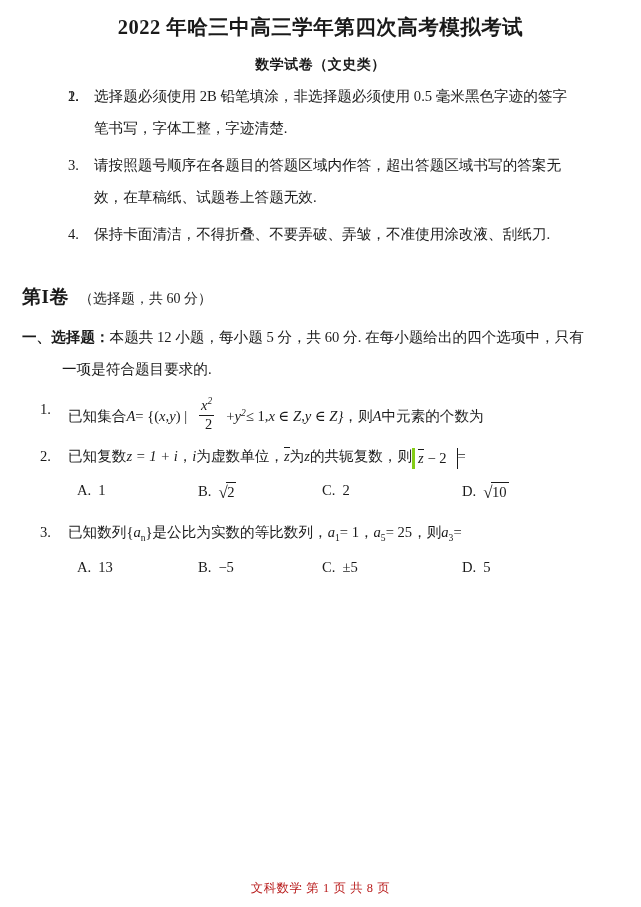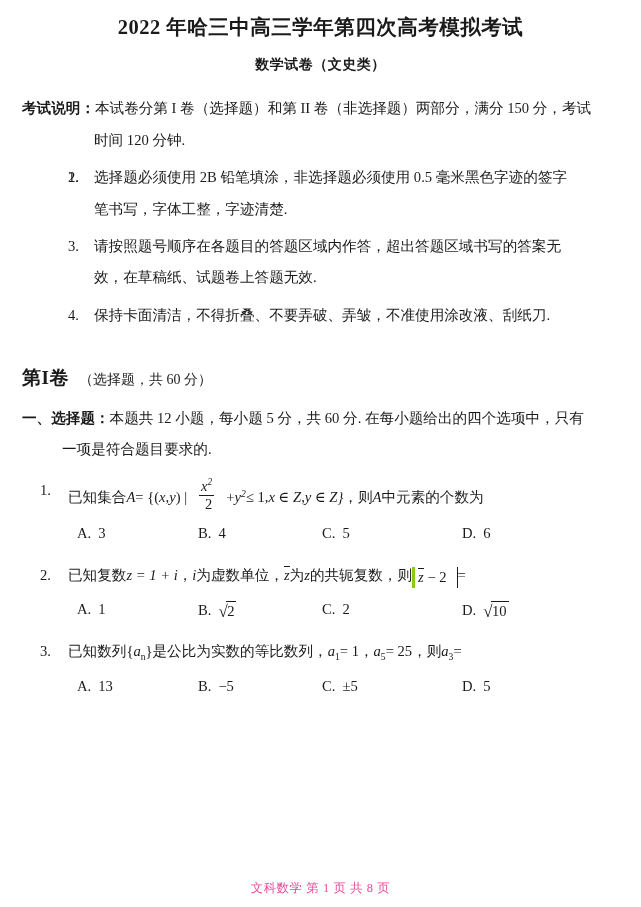--- a/index.html
+++ b/index.html
@@ -199,36 +199,32 @@
   }
 
   
   .footer {
     position: absolute;
     left: 0;
     right: 0;
     bottom: 22px;
     text-align: center;
     font-size: 12.4px;
-    color: #ec4899;
+    color: #b91c1c;
     letter-spacing: 0.6px;
   }
 </style>
 </head>
 <body>
 
 <div class="page">
 
   <div class="title-main">2022 年哈三中高三学年第四次高考模拟考试</div>
   <div class="title-sub">数学试卷（文史类）</div>
 
-  <div class="notice">
-    <span class="notice-label">考试说明：</span><span class="notice-body">本试卷分第 I 卷（选择题）和第 II 卷（非选择题）两部分，满分 150 分，考试</span>
-    <span class="notice-cont">时间 120 分钟.</span>
-  </div>
 
   <ul class="inst-list">
     <li class="inst-item">
       <span class="inst-num">1.</span>
     </li>
     <li class="inst-item">
       <span class="inst-num">2.</span>
       <span>选择题必须使用 2B 铅笔填涂，非选择题必须使用 0.5 毫米黑色字迹的签字</span>
       <span style="display:block">笔书写，字体工整，字迹清楚.</span>
     </li>
@@ -249,26 +245,20 @@
 
   <div class="part-dir">
     <span class="pd-label">一、选择题：</span><span>本题共 12 小题，每小题 5 分，共 60 分. 在每小题给出的四个选项中，只有</span>
     <span class="pd-cont">一项是符合题目要求的.</span>
   </div>
 
   <div class="q-block">
     <div class="q-stem">
       <span class="q-num">1.</span>
       <span>已知集合</span><span class="mi">A</span><span class="mn">= {(</span><span class="mi">x</span><span class="mn">,</span><span class="mi">y</span><span class="mn">) |</span><span class="frac"><span class="num"><span class="mi">x</span><sup class="exp">2</sup></span><span class="den mn">2</span></span><span class="mn">+</span><span class="mi">y</span><sup class="exp">2</sup><span class="mn">≤ 1,</span><span class="mi">x ∈ Z</span><span class="mn">,</span><span class="mi">y ∈ Z}</span><span>，则</span><span class="mi">A</span><span>中元素的个数为</span>
-    </div>
-    <div class="q-options">
-      <span class="opt opt-a"><span class="opt-label">A.</span><span>3</span></span>
-      <span class="opt opt-b"><span class="opt-label">B.</span><span>4</span></span>
-      <span class="opt opt-c"><span class="opt-label">C.</span><span>5</span></span>
-      <span class="opt opt-d"><span class="opt-label">D.</span><span>6</span></span>
     </div>
   </div>
 
   <div class="q-block">
     <div class="q-stem">
       <span class="q-num">2.</span>
       <span>已知复数</span><span class="mi">z = 1 + i</span><span>，</span><span class="mi">i</span><span>为虚数单位，</span><span class="ovl mi">z</span><span>为</span><span class="mi">z</span><span>的共轭复数，则</span><span class="abs-bar"><span class="ovl mi">z</span><span class="mn"> − 2</span></span><span class="mn">=</span>
     </div>
     <div class="q-options">
       <span class="opt opt-a"><span class="opt-label">A.</span><span>1</span></span>

